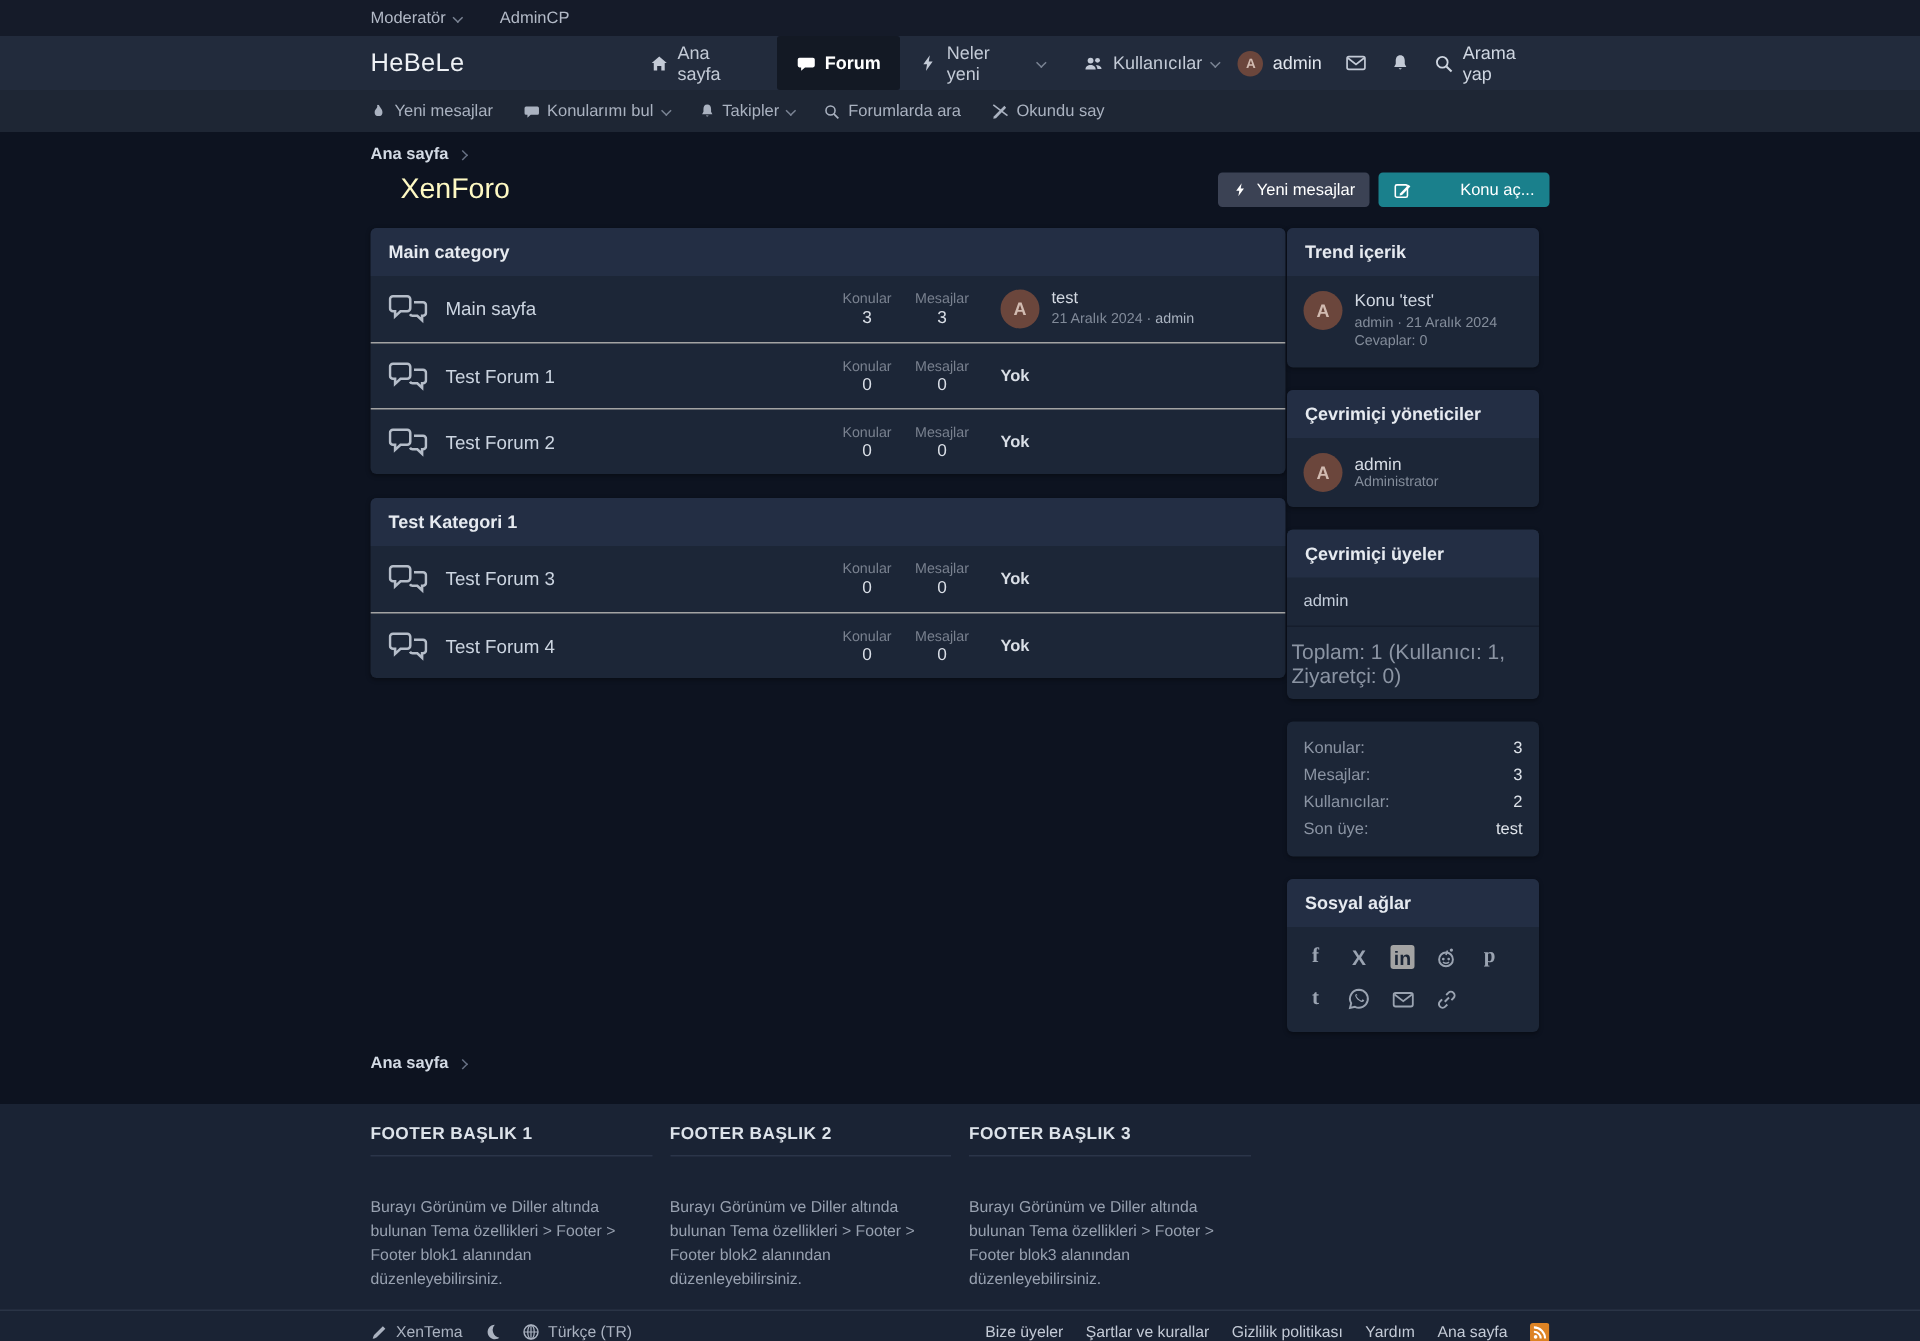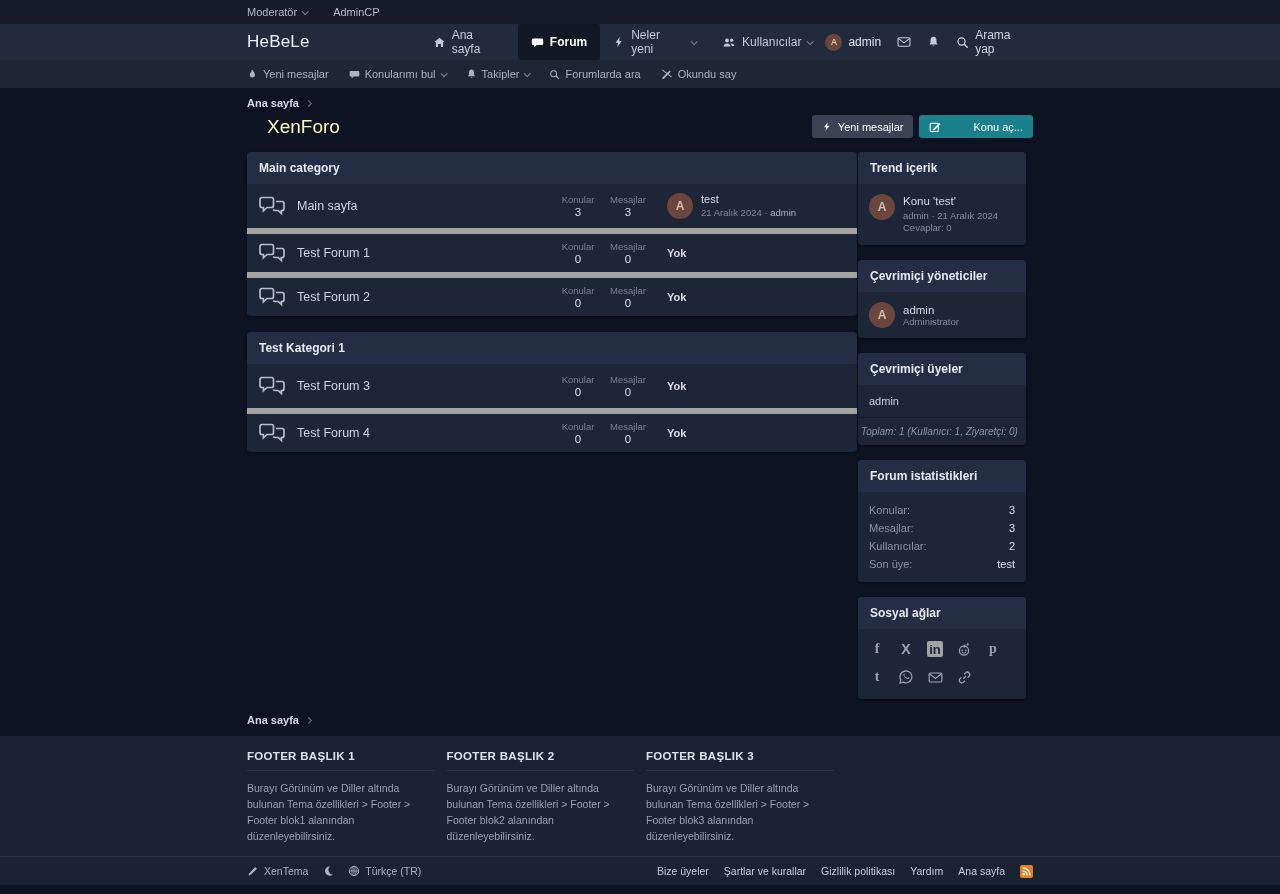--- a/index.html
+++ b/index.html
@@ -51,21 +51,21 @@
   .btn-teal { background:#1a808c;gap:32px; }
 
   .cols { display:flex; gap:1px; align-items:flex-start; }
   .main-col { width:610px; }
   .side-col { width:168px; }
 
   .block { background:#1c2637; border-radius:4px; overflow:hidden; margin-bottom:16px; box-shadow:0 1px 3px rgba(0,0,0,.35); }
   .block-header { background:#232e44; padding:9px 12px; font-size:12px; font-weight:bold; color:#e6eaf0; }
   .side-col .block { margin-bottom:15px; }
 
-  .forum-row { display:flex; align-items:center; height:44px; padding:0 12px; border-top:6px solid #a3a3a3; cursor:pointer; }
+  .forum-row { display:flex; align-items:center; height:44px; padding:0 12px; border-top:1px solid #a3a3a3; cursor:pointer; }
   .forum-icon { color:#b5bdc9; margin-right:12px; }
   .forum-name { flex:1; font-size:12.5px; color:#ccd5e1; }
   .stat-col { width:50px; text-align:center; }
   .stat-label { font-size:9.5px; color:#79818f; }
   .stat-value { font-size:11.5px; color:#d9dee6; margin-top:1px; }
   .lastpost { width:178px; display:flex; align-items:center; gap:8px; margin-left:14px; }
   .lastpost-info { line-height:1.25; }
   .lastpost-title { font-size:11px; color:#d4dae3; }
   .lastpost-meta { font-size:9.5px; color:#818a99; }
   .lastpost-meta b { color:#aab3c0; font-weight:normal; }
@@ -74,37 +74,37 @@
   
   .side-body { padding:10px 11px; }
   .trend-item { display:flex; gap:8px; cursor:pointer; }
   .trend-info { line-height:1.35; }
   .trend-title { font-size:11.5px; color:#d1d8e2; }
   .trend-meta, .trend-replies { font-size:9.5px; color:#848d9b; }
   .staff-item { display:flex; gap:8px; align-items:center; cursor:pointer; }
   .staff-name { font-size:11.5px; color:#d5dbe4; }
   .staff-role { font-size:9.5px; color:#848d9b; }
   .members-names { padding:10px 11px; font-size:11px; color:#c4cdda; border-bottom:1px solid #151d2c; cursor:pointer; }
-  .members-total { padding:8px 3px; font-size:10px; color:#8b94a3;font-style:italic; }
+  .members-total { padding:8px 3px; font-size:14px; color:#8b94a3; }
   .stats-body { padding:9px 11px; }
   .stats-row { display:flex; justify-content:space-between; font-size:11px; padding:3px 0; }
   .stats-row .lbl { color:#8b94a3; }
   .stats-row .val { color:#dde2e9; }
   .social-body { padding:12px 11px 14px; display:flex; flex-wrap:wrap; gap:12px 13px; width:100%; }
   .social-ic { width:16px; height:16px; display:flex; align-items:center; justify-content:center; color:#9aa3b1; cursor:pointer; }
   .social-letter { font-size:14px; font-weight:bold; font-family:"Liberation Serif","DejaVu Serif",serif; color:#9aa3b1; }
   .social-x { font-family:"Liberation Sans",sans-serif; }
   .li-box { background:#a3a3a3; color:#1c2637; font-size:13px; font-weight:bold; border-radius:2px; padding:1.5px 2px; line-height:1; font-family:"Liberation Sans",sans-serif; }
 
   
   .footer-crumb { padding-top:0; }
   .footer-band { background:#1a2334; margin-top:8px; }
   .footer-cols { width:786px; margin:0 auto; display:grid; grid-template-columns:repeat(4,1fr); gap:12px; padding:14px 0 12px; }
   .f-col-title { font-size:11.5px; font-weight:bold; color:#dde3ea; letter-spacing:.3px; padding-bottom:8px; border-bottom:1px solid #2b3549; }
-  .f-col-text { margin-top:9px; font-size:10.5px; line-height:16px; color:#98a1b0; }
+  .f-col-text { margin-top:26px; font-size:10.5px; line-height:16px; color:#98a1b0; }
   .footer-bottom { border-top:1px solid #2a3446; }
   .footer-bottom-inner { width:786px; margin:0 auto; height:28px; display:flex; align-items:center; font-size:10.5px; color:#aab2c0; }
   .fb-left { display:flex; align-items:flex-end; gap:14px; }
   .fb-left span { display:flex; align-items:center; gap:5px; cursor:pointer; }
   .fb-right { margin-left:auto; display:flex; align-items:center; gap:15px; }
   .fb-right a { color:#c3cad6; text-decoration:none; font-size:10.5px; }
 </style>
 </head>
 <body>
 
@@ -450,21 +450,20 @@
           </div>
         </div>
 
         <div class="block">
           <div class="block-header">Çevrimiçi üyeler</div>
           <div class="members-names">admin</div>
           <div class="members-total">Toplam: 1 (Kullanıcı: 1, Ziyaretçi: 0)</div>
         </div>
 
         <div class="block">
-          <div class="block-header">Forum istatistikleri</div>
           <div class="stats-body">
             <div class="stats-row">
                 <span class="lbl">Konular:</span>
                 <span class="val">3</span>
               </div>
             <div class="stats-row">
                 <span class="lbl">Mesajlar:</span>
                 <span class="val">3</span>
               </div>
             <div class="stats-row">

